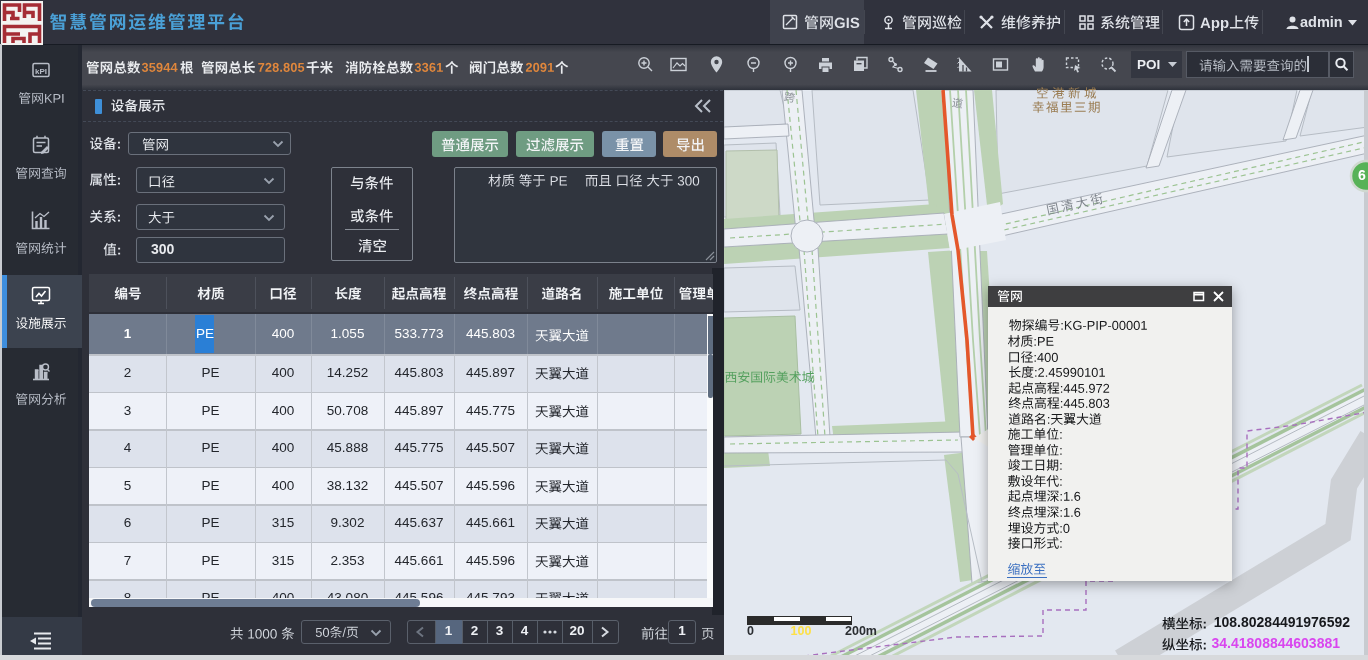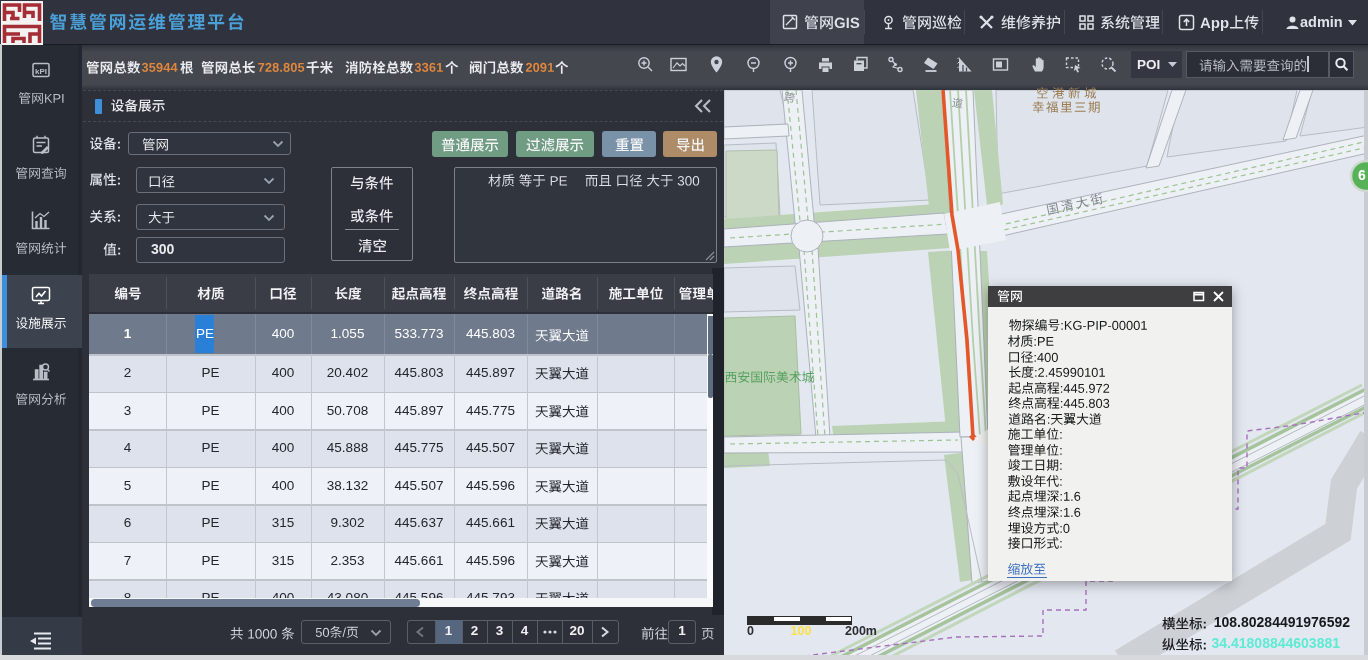--- a/index.html
+++ b/index.html
@@ -479,21 +479,21 @@
 <div style="position:absolute;left:166px;top:0px;width:1px;height:37.5px;background:#c2c6cd"></div>
 <div style="position:absolute;left:222px;top:0px;width:1px;height:37.5px;background:#c2c6cd"></div>
 <div style="position:absolute;left:295px;top:0px;width:1px;height:37.5px;background:#c2c6cd"></div>
 <div style="position:absolute;left:365px;top:0px;width:1px;height:37.5px;background:#c2c6cd"></div>
 <div style="position:absolute;left:438px;top:0px;width:1px;height:37.5px;background:#c2c6cd"></div>
 <div style="position:absolute;left:508px;top:0px;width:1px;height:37.5px;background:#c2c6cd"></div>
 <div style="position:absolute;left:585px;top:0px;width:1px;height:37.5px;background:#c2c6cd"></div>
 <div style="position:absolute;left:38.5px;top:12.2px;transform:translateX(-50%);font:400 13.5px 'Liberation Sans';color:#23262c;line-height:13.5px;white-space:pre">2</div>
 <div style="position:absolute;left:121.5px;top:12.2px;transform:translateX(-50%);font:400 13.5px 'Liberation Sans';color:#23262c;line-height:13.5px;white-space:pre">PE</div>
 <div style="position:absolute;left:194.0px;top:12.2px;transform:translateX(-50%);font:400 13.5px 'Liberation Sans';color:#23262c;line-height:13.5px;white-space:pre">400</div>
-<div style="position:absolute;left:258.5px;top:12.2px;transform:translateX(-50%);font:400 13.5px 'Liberation Sans';color:#23262c;line-height:13.5px;white-space:pre">20.402</div>
+<div style="position:absolute;left:258.5px;top:12.2px;transform:translateX(-50%);font:400 13.5px 'Liberation Sans';color:#23262c;line-height:13.5px;white-space:pre">14.252</div>
 <div style="position:absolute;left:330.0px;top:12.2px;transform:translateX(-50%);font:400 13.5px 'Liberation Sans';color:#23262c;line-height:13.5px;white-space:pre">445.803</div>
 <div style="position:absolute;left:401.5px;top:12.2px;transform:translateX(-50%);font:400 13.5px 'Liberation Sans';color:#23262c;line-height:13.5px;white-space:pre">445.897</div>
 <div class="tx" style="left:446.0px;top:12.4px">
         <svg width="54" height="16" viewBox="0 -12.4 54 15.8" style="overflow:visible">
           <path d="M0.9 -6.1V-5.1H5.9C5.4 -3.2 4 -1.2 0.6 0.2C0.8 0.4 1.1 0.8 1.2 1.1C4.7 -0.4 6.1 -2.4 6.8 -4.4C7.9 -1.7 9.7 0.1 12.4 1C12.5 0.8 12.8 0.4 13 0.1C10.3 -0.7 8.4 -2.6 7.5 -5.1H12.6V-6.1H7.1C7.2 -6.7 7.2 -7.2 7.2 -7.7V-9.3H12.1V-10.3H1.4V-9.3H6.1V-7.7C6.1 -7.2 6.1 -6.7 6 -6.1Z M15.1 -9.7C15.6 -9.4 16.2 -9 16.5 -8.7L17 -9.2C16.7 -9.5 16.1 -9.9 15.6 -10.2H18.7V-9.2C17 -8.7 15.4 -8.3 14.3 -8L14.6 -7.3C15.8 -7.6 17.2 -8.1 18.7 -8.5V-7.5H19.6V-10.9H14.4V-10.2H15.6ZM21.4 -0.3C22.9 0.1 24.4 0.6 25.3 1.1L26.1 0.5C25.2 0.1 23.7 -0.4 22.2 -0.8H26.4V-1.5H22.9V-2.3H25.8V-3H22.9V-3.7H24.8V-7.1H15.7V-3.7H17.6V-3H14.7V-2.3H17.6V-1.5H14.1V-0.8H18.1C17.1 -0.3 15.5 0.1 14.1 0.4C14.3 0.6 14.7 0.9 14.9 1.1C16.3 0.8 18 0.2 19.1 -0.5L18.3 -0.8H22ZM18.5 -2.3H21.9V-1.5H18.5ZM18.5 -3V-3.7H21.9V-3ZM20.9 -9.7C21.4 -9.4 22.1 -9 22.4 -8.6L22.9 -9.2C22.6 -9.5 22 -9.9 21.5 -10.2H24.8V-9.3L22.4 -8.6L20.2 -8.1L20.6 -7.3C21.7 -7.7 23.3 -8.1 24.8 -8.6V-7.5H25.7V-10.9H20.3V-10.2H21.4ZM16.6 -5.1H19.7V-4.4H16.6ZM20.7 -5.1H23.8V-4.4H20.7ZM16.6 -6.5H19.7V-5.7H16.6ZM20.7 -6.5H23.8V-5.7H20.7Z M33.2 -11.3C33.2 -10.3 33.2 -8.9 33 -7.5H27.8V-6.4H32.8C32.3 -3.9 31 -1.2 27.6 0.2C27.9 0.4 28.2 0.8 28.4 1.1C31.6 -0.5 33.1 -3.1 33.8 -5.7C34.8 -2.6 36.6 -0.2 39.2 1.1C39.4 0.8 39.7 0.3 39.9 0.1C37.3 -1 35.5 -3.4 34.6 -6.4H39.7V-7.5H34.1C34.3 -8.9 34.3 -10.2 34.3 -11.3Z M41.4 -10.3C42.1 -9.6 42.9 -8.7 43.3 -8L44.1 -8.6C43.7 -9.2 42.9 -10.2 42.1 -10.8ZM46.6 -5H51.2V-3.8H46.6ZM46.6 -3.1H51.2V-2H46.6ZM46.6 -6.8H51.2V-5.7H46.6ZM45.7 -7.6V-1.2H52.2V-7.6H48.9C49.1 -7.9 49.2 -8.3 49.4 -8.7H53.3V-9.6H50.8C51.1 -10 51.4 -10.5 51.7 -11L50.7 -11.3C50.5 -10.8 50.1 -10.1 49.7 -9.6H47.2L47.9 -9.9C47.7 -10.3 47.3 -10.9 46.9 -11.4L46.1 -11C46.4 -10.6 46.8 -10 47 -9.6H44.7V-8.7H48.3C48.2 -8.3 48.1 -7.9 48 -7.6ZM44 -6.5H41.2V-5.6H43.1V-1.4C42.5 -1.2 41.8 -0.6 41.1 0.1L41.7 0.9C42.4 0.1 43.1 -0.6 43.6 -0.6C43.9 -0.6 44.3 -0.2 44.9 0.1C45.8 0.6 47 0.8 48.6 0.8C49.9 0.8 52.2 0.7 53.2 0.6C53.2 0.3 53.4 -0.1 53.5 -0.4C52.2 -0.2 50.2 -0.1 48.6 -0.1C47.1 -0.1 46 -0.2 45.1 -0.7C44.6 -1 44.3 -1.2 44 -1.4Z" fill="#23262c"></path>
         </svg>
       </div>
 <div style="position:absolute;left:0;top:37.5px;width:618px;height:1.5px;background:#bfc3ca"></div>
 <div style="position:absolute;left:0;top:39.0px;width:618px;height:36px;background:#eef1f8"></div>
 <div style="position:absolute;left:77px;top:37.5px;width:1px;height:37.5px;background:#c2c6cd"></div>
@@ -918,15 +918,15 @@
       <svg width="45" height="16" viewBox="0 -12.4 45 15.8" style="overflow:visible">
         <path d="M7.3 -1.3C6.7 -0.7 5.6 -0.1 4.6 0.3C4.9 0.5 5.2 0.9 5.4 1.2C6.4 0.8 7.6 0.1 8.4 -0.6ZM9.7 -0.5C10.6 -0 11.7 0.7 12.2 1.2L13.2 0.4C12.6 -0.1 11.4 -0.8 10.6 -1.2ZM2.4 -11.4V-8.5H0.6V-7.4H2.3C1.9 -5.6 1.1 -3.6 0.3 -2.5C0.5 -2.2 0.8 -1.7 0.9 -1.4C1.5 -2.1 2 -3.4 2.4 -4.7V1.1H3.6V-5C4 -4.4 4.4 -3.6 4.5 -3.2L5.2 -4.2C5 -4.6 4 -6 3.6 -6.5V-7.4H5V-6.9H8.4V-6.1H5.5V-1.4H12.5V-6.1H9.5V-6.9H13V-8H11.1V-9.2H12.7V-10.2H11.1V-11.4H9.9V-10.2H8.1V-11.4H6.9V-10.2H5.4V-9.2H6.9V-8H5.1V-8.5H3.6V-11.4ZM8.1 -8V-9.2H9.9V-8ZM6.7 -3.3H8.4V-2.3H6.7ZM9.5 -3.3H11.4V-2.3H9.5ZM6.7 -5.2H8.4V-4.2H6.7ZM9.5 -5.2H11.4V-4.2H9.5Z M23.3 -10.7C22.9 -8.8 22.1 -7.1 20.9 -6V-11.2H19.6V-4.1H15.2V-2.9H19.6V-0.6H14.2V0.6H26.4V-0.6H20.9V-2.9H25.4V-4.1H20.9V-5.6C21.2 -5.4 21.5 -5.1 21.6 -4.9C22.3 -5.5 22.9 -6.3 23.3 -7.1C24.2 -6.3 25 -5.3 25.5 -4.7L26.4 -5.6C25.8 -6.3 24.8 -7.4 23.9 -8.2C24.1 -9 24.4 -9.7 24.5 -10.5ZM16.6 -10.8C16.2 -8.6 15.3 -6.7 13.9 -5.6C14.2 -5.4 14.7 -4.9 15 -4.7C15.7 -5.3 16.3 -6.2 16.8 -7.2C17.4 -6.6 18.1 -5.8 18.5 -5.3L19.3 -6.2C18.9 -6.8 18 -7.7 17.3 -8.4C17.5 -9.1 17.7 -9.8 17.9 -10.6Z M33.3 -10.4V-9.3H39.2V-10.4ZM37.5 -4.3C38.1 -3 38.7 -1.2 38.9 -0.1L40 -0.5C39.8 -1.6 39.2 -3.3 38.6 -4.7ZM33.5 -4.6C33.1 -3.2 32.5 -1.8 31.8 -0.8C32.1 -0.7 32.6 -0.3 32.8 -0.1C33.5 -1.2 34.2 -2.8 34.6 -4.4ZM32.7 -7.2V-6H35.5V-0.5C35.5 -0.3 35.4 -0.2 35.2 -0.2C35 -0.2 34.5 -0.2 33.8 -0.2C34 0.1 34.2 0.7 34.2 1.1C35.1 1.1 35.8 1.1 36.2 0.8C36.7 0.6 36.8 0.2 36.8 -0.4V-6H39.9V-7.2ZM29.6 -11.4V-8.6H27.6V-7.4H29.3C28.9 -5.8 28.1 -4 27.3 -3C27.5 -2.6 27.8 -2.1 28 -1.7C28.6 -2.6 29.1 -3.8 29.6 -5.2V1.1H30.8V-5.7C31.2 -5 31.7 -4.3 31.9 -3.9L32.6 -4.9C32.4 -5.2 31.2 -6.7 30.8 -7.1V-7.4H32.5V-8.6H30.8V-11.4Z M41.8 -5V-6.8H43.7V-5ZM41.8 0V-1.9H43.7V0Z" fill="#17191d"></path>
       </svg>
     </div>
 <div style="position:absolute;left:1350px;transform:translateX(-100%);top:615.0px;font:700 14px 'Liberation Sans', sans-serif;color:#17191d;white-space:pre;line-height:14px">108.80284491976592</div>
 <div class="tx" style="left:1162.0px;top:636.6px;">
       <svg width="45" height="16" viewBox="0 -12.4 45 15.8" style="overflow:visible">
         <path d="M0.5 -0.8 0.8 0.4 4.8 -1C4.5 -0.5 4.3 -0.1 4 0.3C4.3 0.5 4.9 0.9 5.1 1.1C6 -0.1 6.6 -1.7 7 -3.5C7.3 -2.9 7.6 -2.3 7.7 -1.9L8.7 -2.6C8.3 -1.5 7.8 -0.5 7 0.2C7.3 0.4 8 0.9 8.2 1.1C9.2 -0.1 9.9 -1.6 10.3 -3.4C10.7 -1.7 11.2 -0.1 12.2 1.1C12.4 0.7 12.8 0.2 13.1 -0.1C11.7 -1.6 11.1 -4.5 10.8 -6.8C10.9 -8.2 10.9 -9.7 11 -11.3L9.7 -11.3C9.7 -7.8 9.5 -4.9 8.7 -2.6C8.4 -3.3 7.8 -4.5 7.2 -5.3C7.5 -7.1 7.5 -9.1 7.6 -11.3L6.3 -11.3C6.3 -7.1 6 -3.6 4.8 -1.1L4.7 -2C3.1 -1.6 1.6 -1.1 0.5 -0.8ZM0.8 -5.7C1 -5.8 1.3 -5.8 2.7 -6C2.2 -5.2 1.7 -4.6 1.5 -4.4C1.1 -3.9 0.8 -3.6 0.5 -3.5C0.6 -3.2 0.8 -2.6 0.9 -2.4C1.2 -2.6 1.7 -2.7 4.7 -3.3C4.7 -3.6 4.7 -4 4.8 -4.4L2.6 -4C3.5 -5.2 4.4 -6.5 5.2 -7.9L4.1 -8.6C3.9 -8.1 3.6 -7.6 3.4 -7.1L2 -7C2.8 -8.1 3.5 -9.5 4 -10.8L2.8 -11.4C2.3 -9.8 1.4 -8.1 1.1 -7.7C0.9 -7.2 0.6 -6.9 0.4 -6.9C0.5 -6.5 0.7 -5.9 0.8 -5.7Z M23.3 -10.7C22.9 -8.8 22.1 -7.1 20.9 -6V-11.2H19.6V-4.1H15.2V-2.9H19.6V-0.6H14.2V0.6H26.4V-0.6H20.9V-2.9H25.4V-4.1H20.9V-5.6C21.2 -5.4 21.5 -5.1 21.6 -4.9C22.3 -5.5 22.9 -6.3 23.3 -7.1C24.2 -6.3 25 -5.3 25.5 -4.7L26.4 -5.6C25.8 -6.3 24.8 -7.4 23.9 -8.2C24.1 -9 24.4 -9.7 24.5 -10.5ZM16.6 -10.8C16.2 -8.6 15.3 -6.7 13.9 -5.6C14.2 -5.4 14.7 -4.9 15 -4.7C15.7 -5.3 16.3 -6.2 16.8 -7.2C17.4 -6.6 18.1 -5.8 18.5 -5.3L19.3 -6.2C18.9 -6.8 18 -7.7 17.3 -8.4C17.5 -9.1 17.7 -9.8 17.9 -10.6Z M33.3 -10.4V-9.3H39.2V-10.4ZM37.5 -4.3C38.1 -3 38.7 -1.2 38.9 -0.1L40 -0.5C39.8 -1.6 39.2 -3.3 38.6 -4.7ZM33.5 -4.6C33.1 -3.2 32.5 -1.8 31.8 -0.8C32.1 -0.7 32.6 -0.3 32.8 -0.1C33.5 -1.2 34.2 -2.8 34.6 -4.4ZM32.7 -7.2V-6H35.5V-0.5C35.5 -0.3 35.4 -0.2 35.2 -0.2C35 -0.2 34.5 -0.2 33.8 -0.2C34 0.1 34.2 0.7 34.2 1.1C35.1 1.1 35.8 1.1 36.2 0.8C36.7 0.6 36.8 0.2 36.8 -0.4V-6H39.9V-7.2ZM29.6 -11.4V-8.6H27.6V-7.4H29.3C28.9 -5.8 28.1 -4 27.3 -3C27.5 -2.6 27.8 -2.1 28 -1.7C28.6 -2.6 29.1 -3.8 29.6 -5.2V1.1H30.8V-5.7C31.2 -5 31.7 -4.3 31.9 -3.9L32.6 -4.9C32.4 -5.2 31.2 -6.7 30.8 -7.1V-7.4H32.5V-8.6H30.8V-11.4Z M41.8 -5V-6.8H43.7V-5ZM41.8 0V-1.9H43.7V0Z" fill="#17191d"></path>
       </svg>
     </div>
-<div style="position:absolute;left:1340px;transform:translateX(-100%);top:636.0px;font:700 14px 'Liberation Sans', sans-serif;color:#5eead4;white-space:pre;line-height:14px">34.41808844603881</div>
+<div style="position:absolute;left:1340px;transform:translateX(-100%);top:636.0px;font:700 14px 'Liberation Sans', sans-serif;color:#d946ef;white-space:pre;line-height:14px">34.41808844603881</div>
 <div style="position:absolute;left:0px;top:44px;width:1.5px;height:616px;background:#c9ccd1"></div>
 <div style="position:absolute;left:0px;top:655px;width:1368px;height:5px;background:#d7d9dc"></div>
 </div>
 </body></html>

